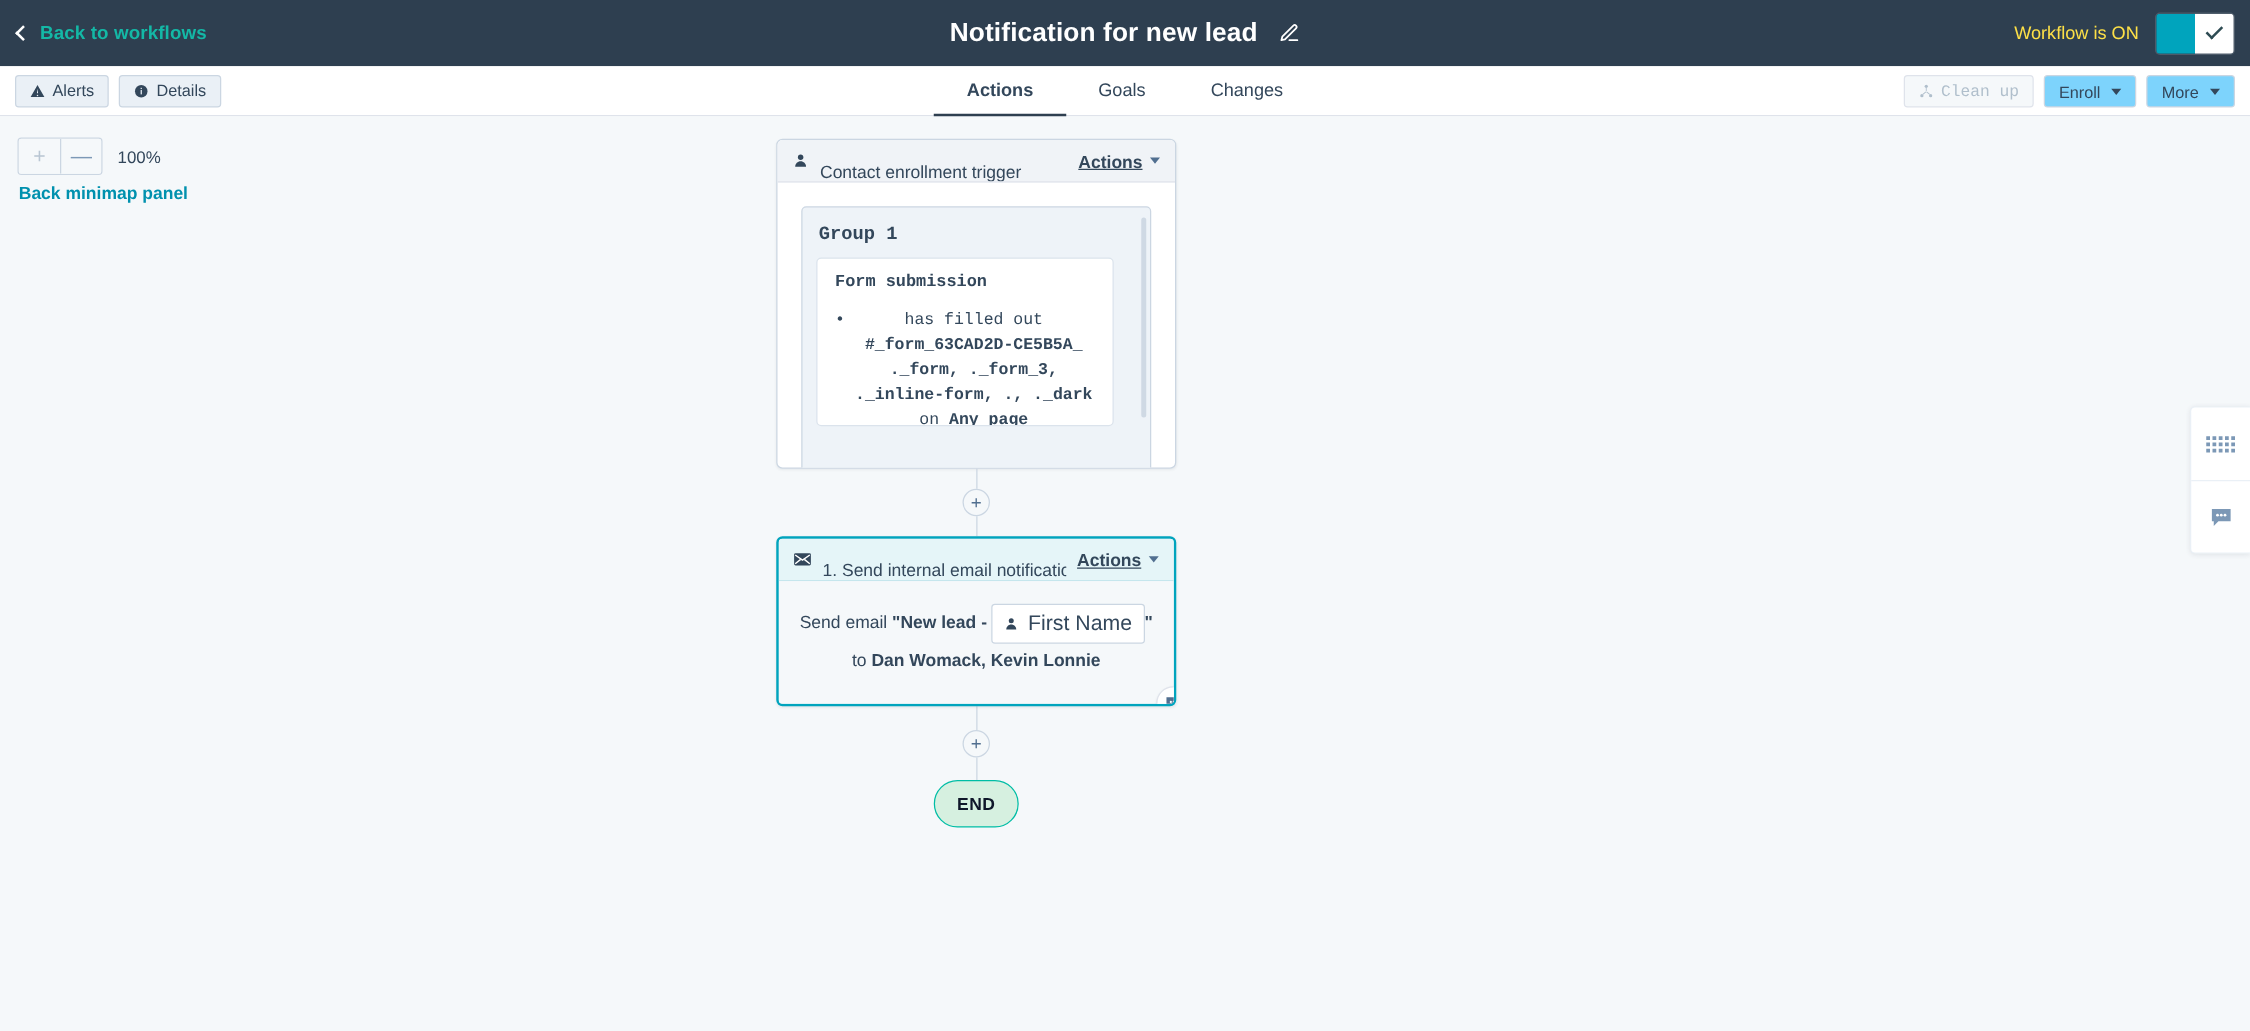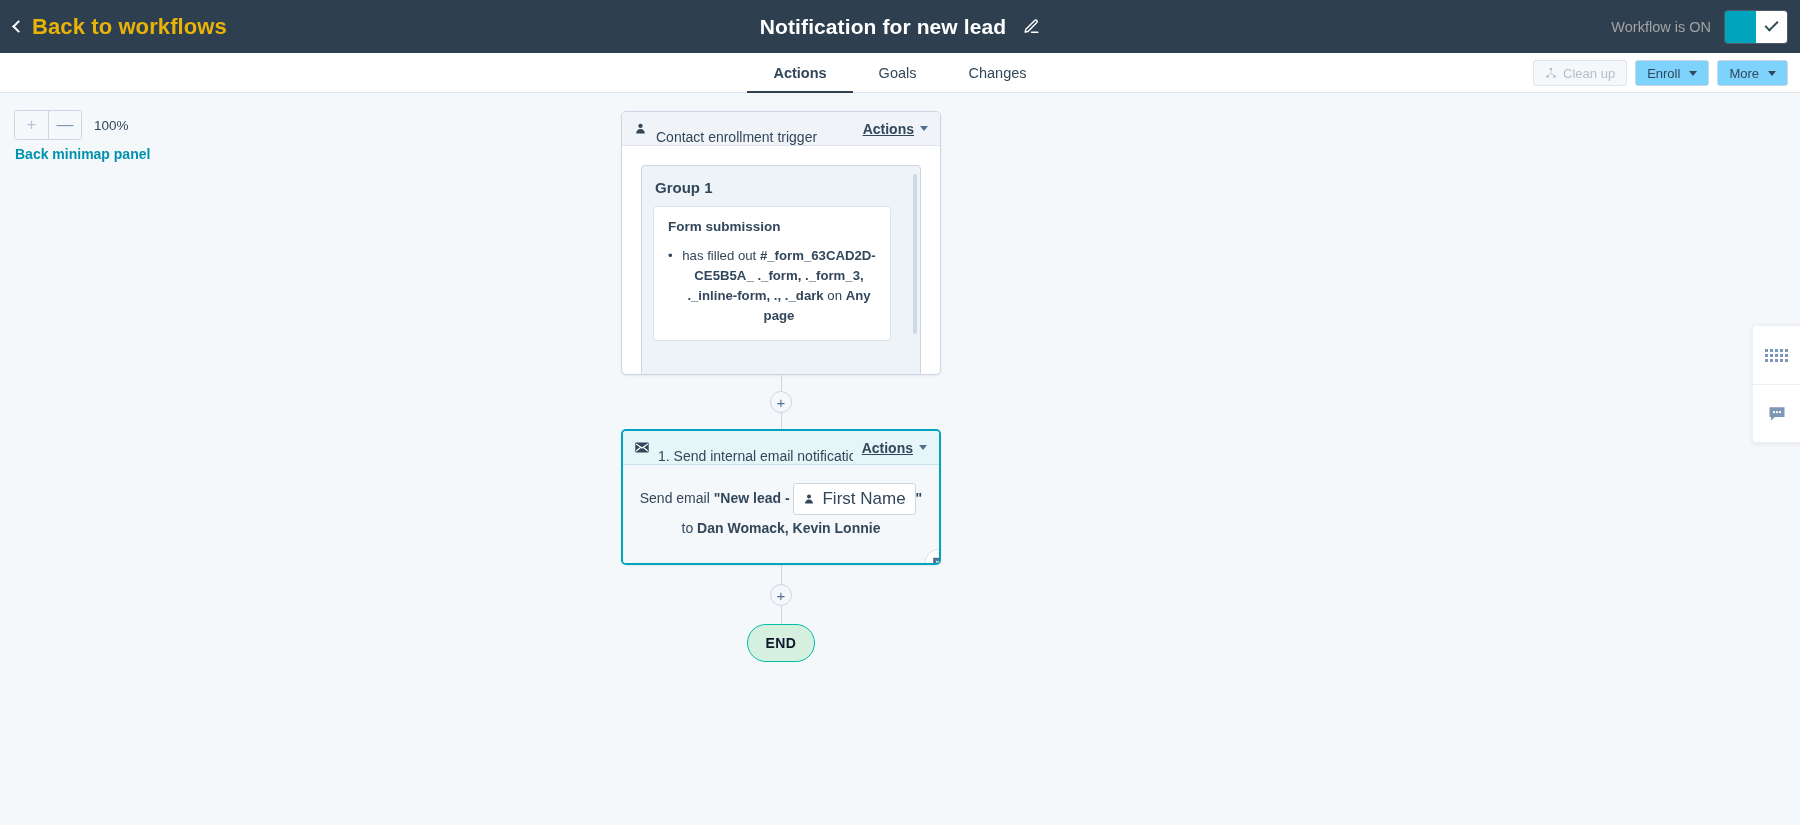--- a/index.html
+++ b/index.html
@@ -16,22 +16,22 @@
   .topbar {
     position: relative;
     height: 53px;
     background: #2e3f50;
     display: flex; align-items: center;
     color: #ffffff;
   }
   .back-link {
     display: flex; align-items: center; gap: 9px;
     margin-left: 14px;
-    font-size: 22px; font-weight: bold;
-    color: #eab308; cursor: pointer;
+    font-size: 15px; font-weight: bold;
+    color: #14b8a6; cursor: pointer;
     letter-spacing: 0.1px;
   }
   .chev-left {
     display: inline-block; width: 9px; height: 9px;
     border-left: 2px solid #fff; border-bottom: 2px solid #fff;
     transform: rotate(45deg);
     position: relative; top: 0px;
   }
   .wf-title-wrap {
     position: absolute; left: 0; right: 0; top: 0; height: 53px;
@@ -41,21 +41,21 @@
   .wf-title {
     font-size: 21px; font-weight: bold; color: #ffffff;
     letter-spacing: 0.1px;
   }
   .pencil-icon { pointer-events: auto; cursor: pointer; display: flex; }
 
   .topbar-right {
     position: absolute; right: 13px; top: 0; height: 53px;
     display: flex; align-items: center; gap: 14px;
   }
-  .wf-state-label { font-size: 14.5px; color: #a3a3a3; }
+  .wf-state-label { font-size: 14.5px; color: #fde047; }
   .toggle {
     display: flex; width: 62px; height: 32px;
     border-radius: 3px; overflow: hidden; cursor: pointer;
     box-shadow: 0 0 0 1px rgba(255,255,255,0.15);
   }
   .toggle .tg-on { flex: 1; background: #00a4bd; }
   .toggle .tg-knob {
     width: 31px; background: #ffffff;
     display: flex; align-items: center; justify-content: center;
   }
@@ -76,21 +76,21 @@
   }
   .btn {
     display: inline-flex; align-items: center; gap: 6px;
     height: 26px; padding: 0 11px;
     border: 1px solid #cbd6e2; border-radius: 3px;
     background: #eaf0f6; color: #33475b;
     font-size: 13px; font-family: "Liberation Sans", sans-serif;
     cursor: pointer; white-space: nowrap;
   }
   .btn.ghost { background: #7dd3fc; }
-  .btn.disabled { color: #b0bfcc; border-color: #dfe3eb; background: #f5f8fa; cursor: default; }
+  .btn.disabled { color: #b0bfcc; border-color: #dfe3eb; background: #f5f8fa; cursor: default; font-family: Liberation Mono, monospace; }
   .caret {
     width: 0; height: 0; border-left: 4px solid transparent;
     border-right: 4px solid transparent; border-top: 5px solid currentColor;
     margin-left: 3px;
   }
 
   .tabs {
     position: absolute; left: 0; right: 0; top: 0; height: 40px;
     display: flex; align-items: stretch; justify-content: center; gap: 0;
     pointer-events: none;
@@ -160,21 +160,21 @@
 
   
   .trigger-body {
     position: relative;
     padding: 19px 19px 0 19px;
     height: 228px;
   }
   .group-box {
     border: 1px solid #cbd6e2; border-radius: 4px;
     background: #eef3f8;
-    height: 216px; overflow: hidden; position: relative;
+    height: 216px; overflow: hidden; position: relative; font-family: Liberation Mono, monospace;
   }
   .group-title {
     font-size: 15px; font-weight: bold; color: #33475b;
     padding: 13px 0 10px 13px;
   }
   .cond-box {
     margin: 0 29px 0 11px;
     background: #ffffff; border: 1px solid #dbe3ec; border-radius: 4px;
     padding: 12px 14px 14px 14px;
     height: 135px; overflow: hidden;
@@ -292,20 +292,36 @@
     <div class="toggle">
       <span class="tg-on"></span>
       <span class="tg-knob">
         <span class="check"></span>
       </span>
     </div>
   </div>
 </div>
 
 <div class="tabbar">
+  <div class="tabbar-left">
+    <div class="btn">
+      <svg width="12" height="12" viewBox="0 0 24 24" fill="#33475b">
+        <path d="M12 2 1 21h22L12 2Zm0 6 1 7h-2l1-7Zm0 9.5a1.2 1.2 0 1 1 0 2.4 1.2 1.2 0 0 1 0-2.4Z"></path>
+      </svg>
+      <span>Alerts</span>
+    </div>
+    <div class="btn">
+      <svg width="12" height="12" viewBox="0 0 24 24" fill="#33475b">
+        <circle cx="12" cy="12" r="10"></circle>
+        <rect x="11" y="10" width="2" height="7" fill="#eaf0f6"></rect>
+        <rect x="11" y="6.5" width="2" height="2" fill="#eaf0f6"></rect>
+      </svg>
+      <span>Details</span>
+    </div>
+  </div>
 
   <div class="tabs">
     <div class="tab active">
       <span>Actions</span>
     </div>
     <div class="tab">
       <span>Goals</span>
     </div>
     <div class="tab">
       <span>Changes</span>

